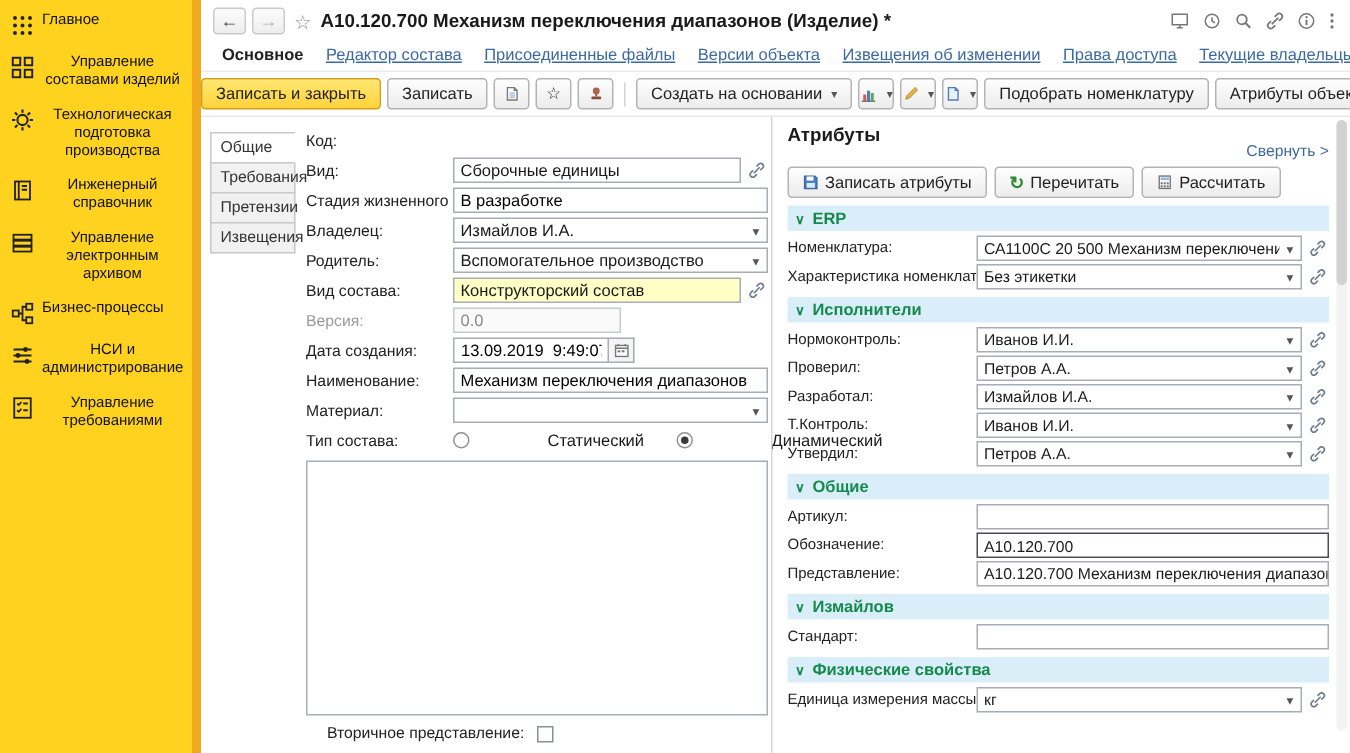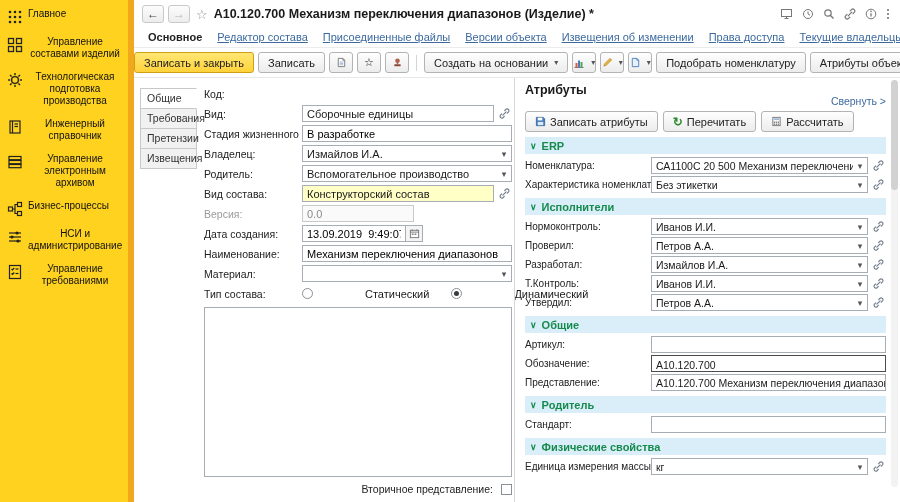--- a/index.html
+++ b/index.html
@@ -54,21 +54,21 @@
   .ffield .fval { flex:1; padding:0 4px; white-space:nowrap; overflow:hidden; }
   .ffield.hl { background:#ffffc6; }
   .cmb { flex:none; width:14px; text-align:center; color:#555; font-size:9px; cursor:pointer; align-self:stretch; line-height:16px; }
   .sqbtn { flex:none; width:17px; height:17px; border:1px solid #a6adb5; border-left:none; background:#f4f4f4; display:inline-flex; align-items:center; justify-content:center; cursor:pointer; }
   .linkbtn { flex:none; width:15px; display:inline-flex; justify-content:center; margin-left:3px; cursor:pointer; }
   .radio { width:11px; height:11px; border:1px solid #8a9097; border-radius:50%; background:#fff; display:inline-flex; align-items:center; justify-content:center; margin-right:4px; cursor:pointer; flex:none; }
   .radio .dot { width:5px; height:5px; border-radius:50%; background:transparent; }
   .radio.checked .dot { background:#3a3a3a; }
   .rlabel { margin-right:22px; cursor:default;margin-left:48px; }
   .bigbox { border:1px solid #a6adb5; background:#fff; height:170px; margin:2px 0 4px 0; flex:none; }
-  .chkrow { display:flex; align-items:center; padding-left:14px; height:16px;justify-content:flex-end; }
+  .chkrow { display:flex; align-items:center; padding-left:14px; height:16px; }
   .chkrow .flabel { width:auto; margin-right:8px; }
   .checkbox { width:11px; height:11px; border:1px solid #8a9097; background:#fff; cursor:pointer; flex:none; }
 
   
   .attrs { flex:1; min-width:0; border-left:1px solid #d6d6d6; padding:5px 14px 0 10px; position:relative; }
   .attrs-scroll { position:absolute; top:2px; right:2px; width:7px; height:96%; background:#f3f3f3; border-radius:4px; }
   .attrs-thumb { width:7px; height:110px; background:#d2d2d2; border-radius:4px; }
   .attrs-title { font-weight:bold; font-size:12.5px; }
   .collapse-link { text-align:right; color:#3c6a9e; font-size:10.5px; cursor:pointer; margin-top:-2px; height:13px; }
   .attrs-btns { display:flex; gap:5px; margin:3px 0 4px 0; }
@@ -593,21 +593,21 @@
         </div>
         <div class="arow">
           <span class="alabel">Представление:</span>
           <div class="actrl">
               <span class="aval">А10.120.700 Механизм переключения диапазонов</span>
             </div>
         </div>
 
         <div class="sec-head">
           <span class="sec-chev">∨</span>
-          <span class="sec-title">Родитель</span>
+          <span class="sec-title">Измайлов</span>
         </div>
         <div class="arow">
           <span class="alabel">Стандарт:</span>
           <div class="actrl">
               <span class="aval"></span>
             </div>
         </div>
 
         <div class="sec-head">
           <span class="sec-chev">∨</span>

